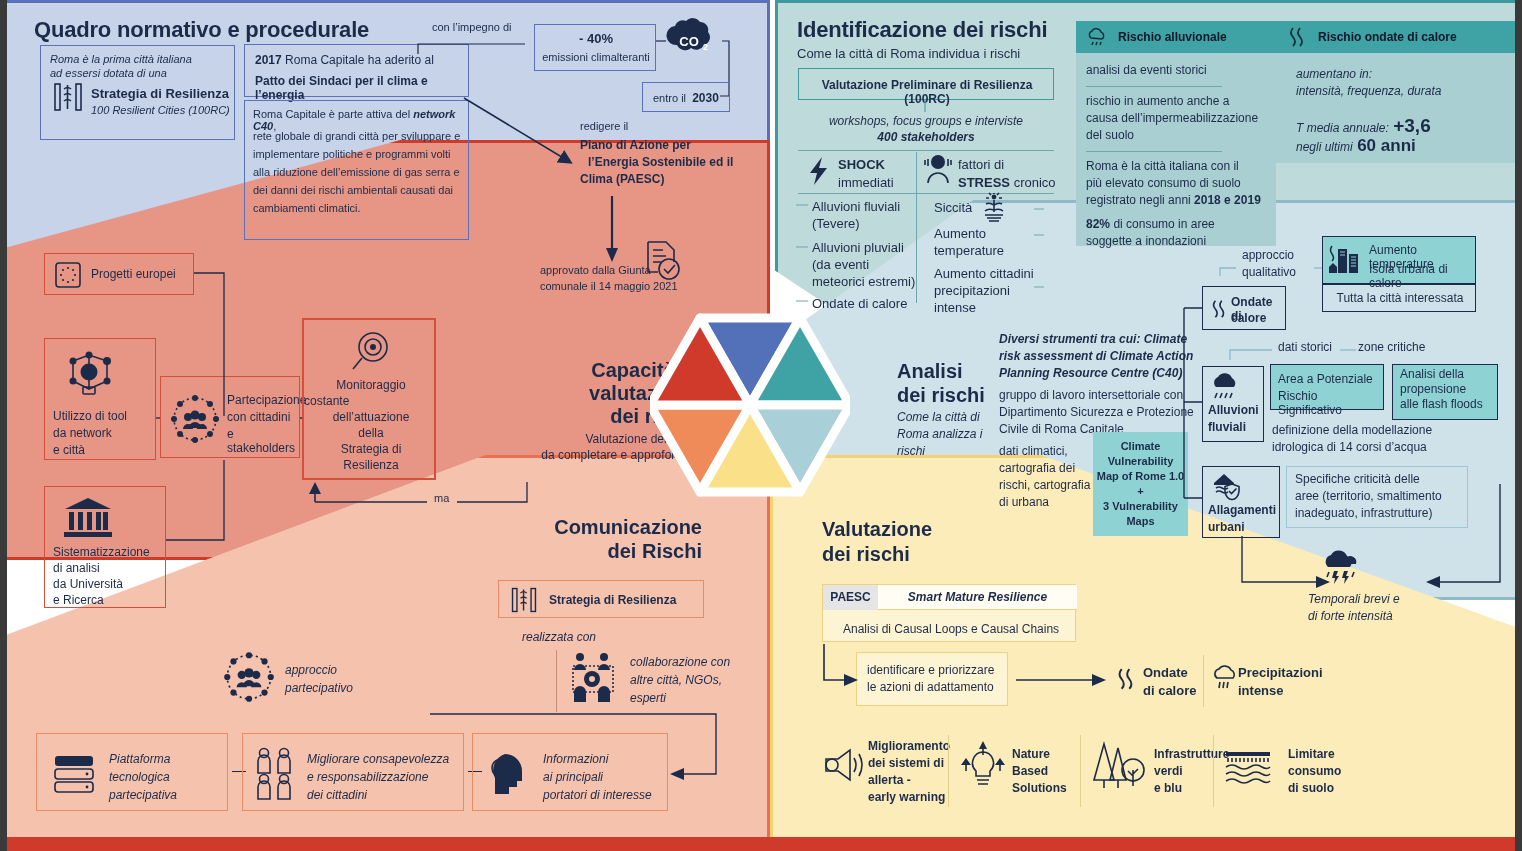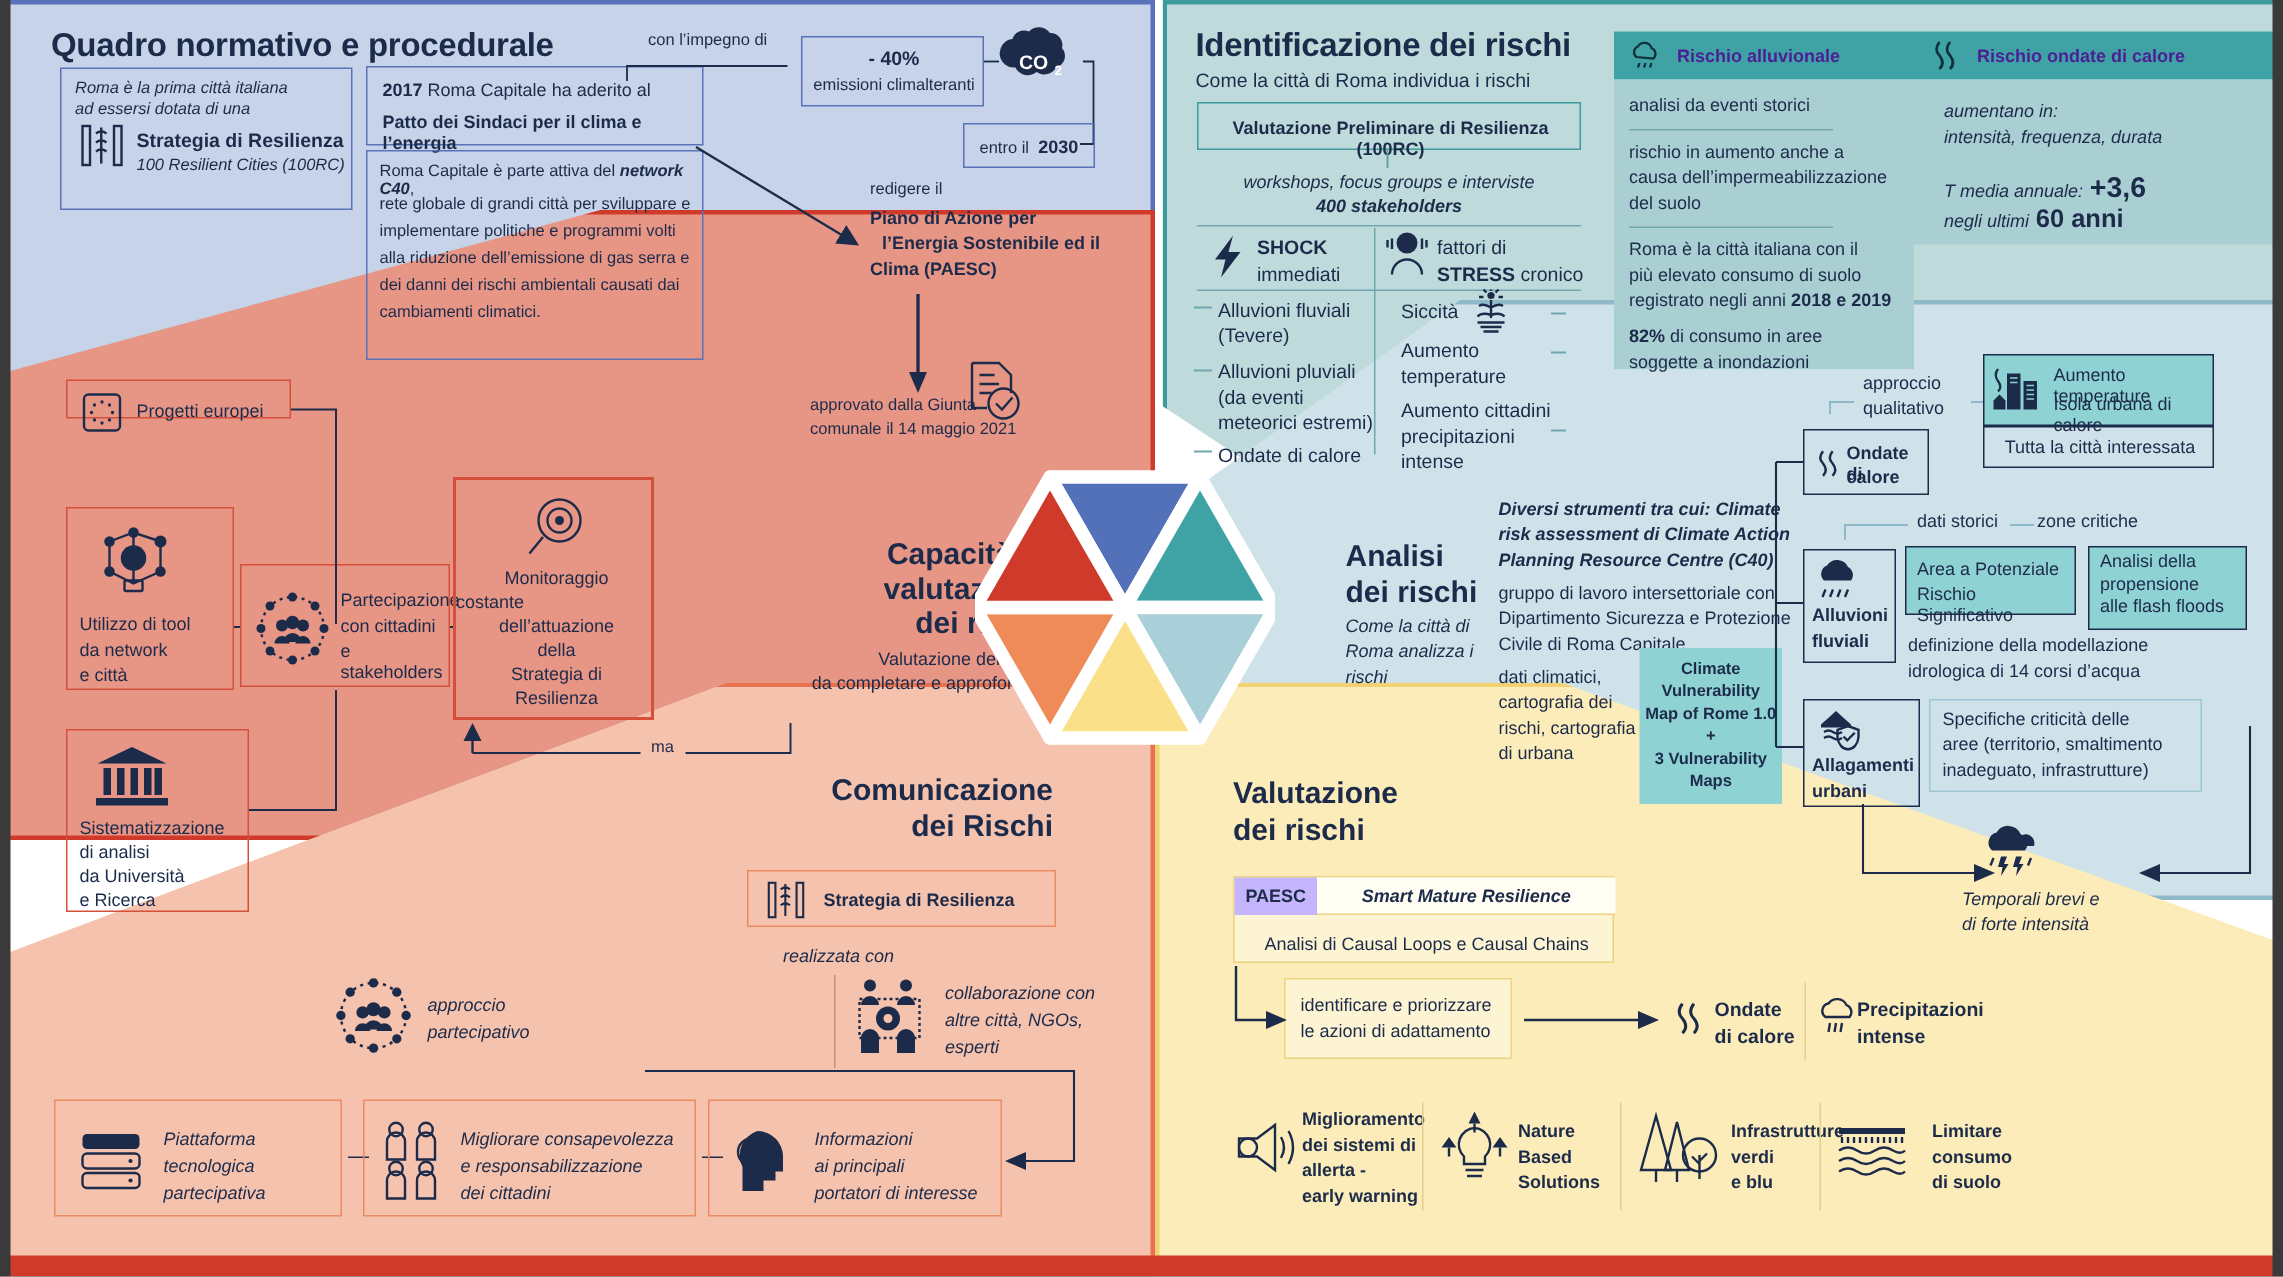--- a/index.html
+++ b/index.html
@@ -54,23 +54,23 @@
   .box{ border:1.4px solid #5b72bb; background:transparent; }
   .box-red{ border:1.5px solid #d4503c; }
   .box-red2{ border:2px solid #d4503c; }
   .box-or{ border:1.3px solid #eb8b62; }
   .box-teal{ border:1.6px solid #3d9a9d; }
   .box-navy{ border:1.5px solid #1d2b4a; }
   .box-ltblue{ border:1.3px solid #9ec7d6; }
   .box-yel{ border:1.3px solid #edd37f; background:#fdf4d3; }
 
   .fill-teal{ background:#8fd2d4; }
-  .fill-tealhdr{ background:#3fa3a6; color:#4c1d95; }
+  .fill-tealhdr{ background:#3fa3a6; color:#0f172a; }
   .fill-tealbody{ background:#a9cfd2; }
-  .fill-yelhdr{ background:#c4b5fd; }
+  .fill-yelhdr{ background:#e5e5e5; }
 
   .lbl{ line-height:1.3; }
   .sep-v{ position:absolute; background:#93b4c0; width:1px; }
   .sep-h{ position:absolute; background:#93b4c0; height:1px; }
 
   svg.conn{ position:absolute; overflow:visible; }
   .ico{ stroke:#1d2b4a; fill:none; stroke-width:1.6; }
   .icof{ fill:#1d2b4a; stroke:none; }
 </style>
 </head>
@@ -177,21 +177,21 @@
   </svg>
   <div class="abs t11" style="left:540px; top:264px;">approvato dalla Giunta</div>
   <div class="abs t11" style="left:540px; top:280px;">comunale il 14 maggio 2021</div>
 
   <div class="abs h2" style="left:508px; top:359px; width:190px; text-align:right;">Capacità di</div>
   <div class="abs h2" style="left:508px; top:382px; width:190px; text-align:right;">valutazione</div>
   <div class="abs h2" style="left:508px; top:405px; width:190px; text-align:right;">dei rischi</div>
   <div class="abs t12" style="left:478px; top:432px; width:220px; text-align:right;">Valutazione dei rischi</div>
   <div class="abs t12" style="left:468px; top:448px; width:230px; text-align:right;">da completare e approfondire</div>
 
-  <div class="abs box-red" style="left:44px; top:253px; width:150px; height:26px;">
+  <div class="abs box-red" style="left:44px; top:253px; width:150px; height:42px;">
     <svg class="abs" style="left:8px; top:6px;" width="30" height="30" viewBox="0 0 30 30">
       <rect class="ico" x="3" y="3" width="24" height="24" rx="3"></rect>
       <g class="icof">
           <circle cx="15" cy="8" r="1.1"></circle>
           <circle cx="20" cy="10" r="1.1"></circle>
           <circle cx="22" cy="15" r="1.1"></circle>
           <circle cx="20" cy="20" r="1.1"></circle>
           <circle cx="15" cy="22" r="1.1"></circle>
           <circle cx="10" cy="20" r="1.1"></circle>
           <circle cx="8" cy="15" r="1.1"></circle>

